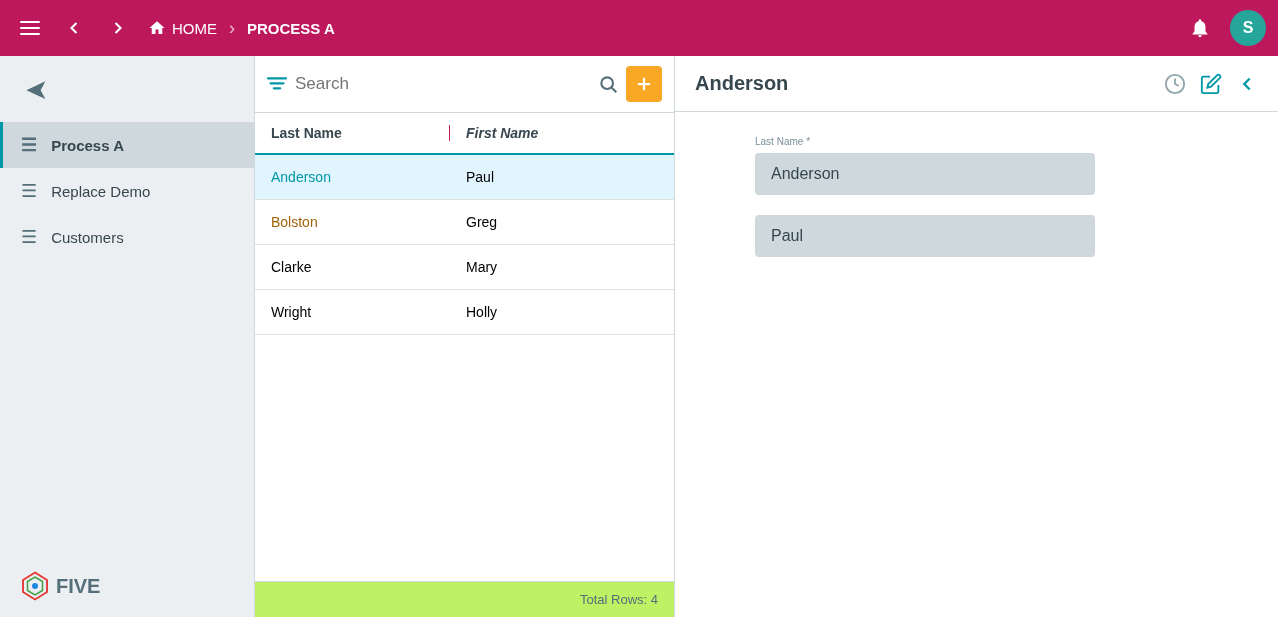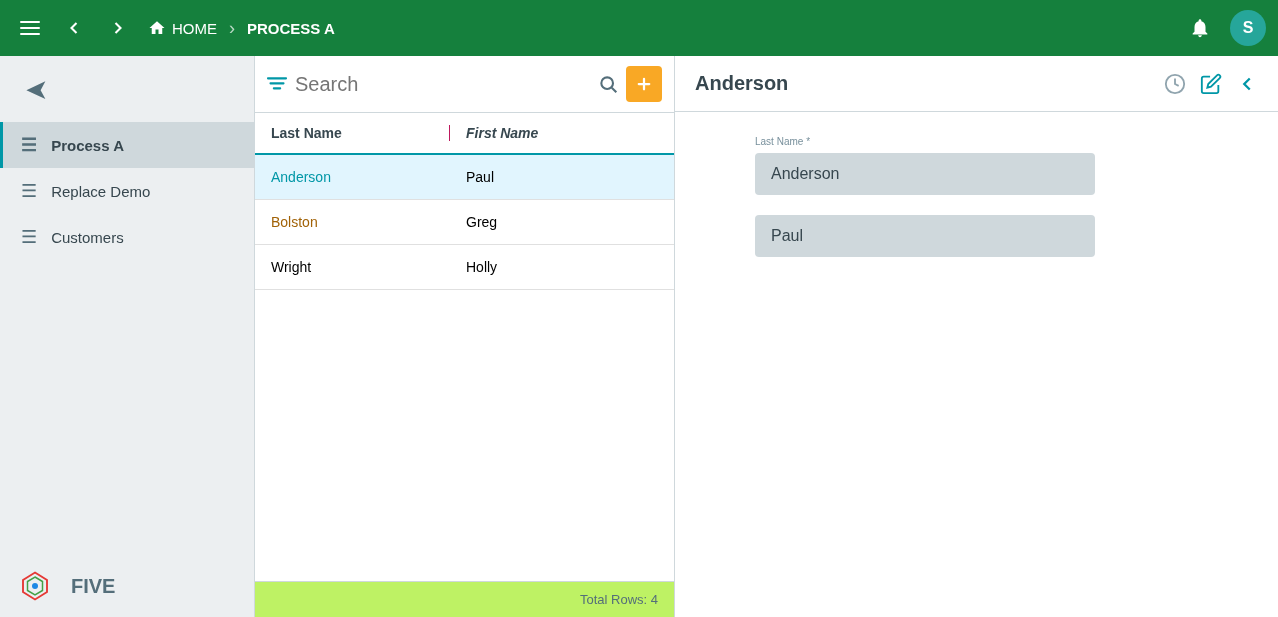--- a/index.html
+++ b/index.html
@@ -1,20 +1,20 @@
 <!DOCTYPE html>
 <html><head>
   <meta charset="utf-8">
   <style>
     * { box-sizing: border-box; margin: 0; padding: 0; font-family: 'Segoe UI', Arial, sans-serif; }
     body { width: 1278px; height: 617px; overflow: hidden; display: flex; flex-direction: column; }
 
     
     .top-nav {
-      background: #15803d;
+      background: #be185d;
       height: 56px;
       display: flex;
       align-items: center;
       padding: 0 12px;
       flex-shrink: 0;
       gap: 8px;
     }
     .nav-icon-btn {
       background: none; border: none; cursor: pointer;
       color: white; display: flex; align-items: center; justify-content: center;
@@ -78,42 +78,42 @@
       background: #cfd8dc;
       border-left: 3px solid #0097a7;
       font-weight: 600;
     }
     .menu-icon { font-size: 18px; color: #546e7a; line-height: 1; }
     .sidebar-bottom {
       padding: 16px 20px;
       display: flex; align-items: center; gap: 8px;
     }
     .five-logo {
-      display: flex; align-items: center; gap: 21px;
+      display: flex; align-items: center; gap: 6px;
     }
     .five-logo-text { font-size: 20px; font-weight: 700; color: #546e7a; }
 
     
     .center-panel {
       width: 420px;
       flex-shrink: 0;
       display: flex;
       flex-direction: column;
       border-right: 1px solid #cfd8dc;
       background: #fff;
     }
     .search-bar {
       display: flex; align-items: center;
       padding: 10px 12px;
       border-bottom: 1px solid #cfd8dc;
       gap: 8px;
     }
     .search-input {
       flex: 1; border: none; outline: none;
-      font-size: 20px; color: #546e7a;
+      font-size: 17px; color: #546e7a;
       background: transparent;
     }
     .search-icon-btn {
       background: none; border: none; cursor: pointer;
       color: #546e7a; font-size: 20px;
       display: flex; align-items: center;
     }
     .add-btn {
       background: #f9a825; border: none; cursor: pointer;
       width: 36px; height: 36px; border-radius: 4px;
@@ -298,20 +298,24 @@
 
       <div class="table-row selected">
         <div class="cell-last link">Anderson</div>
         <div class="cell-first">Paul</div>
       </div>
       <div class="table-row">
         <div class="cell-last link" style="color:#a16207">Bolston</div>
         <div class="cell-first">Greg</div>
       </div>
       <div class="table-row">
+        <div class="cell-last">Clarke</div>
+        <div class="cell-first">Mary</div>
+      </div>
+      <div class="table-row">
         <div class="cell-last">Wright</div>
         <div class="cell-first">Holly</div>
       </div>
       <div class="table-row" style="flex:1; border-bottom:none; cursor:default;"></div>
     </div>
 
     <div class="table-footer">
       <span>Total Rows: 4</span>
     </div>
   </section>

